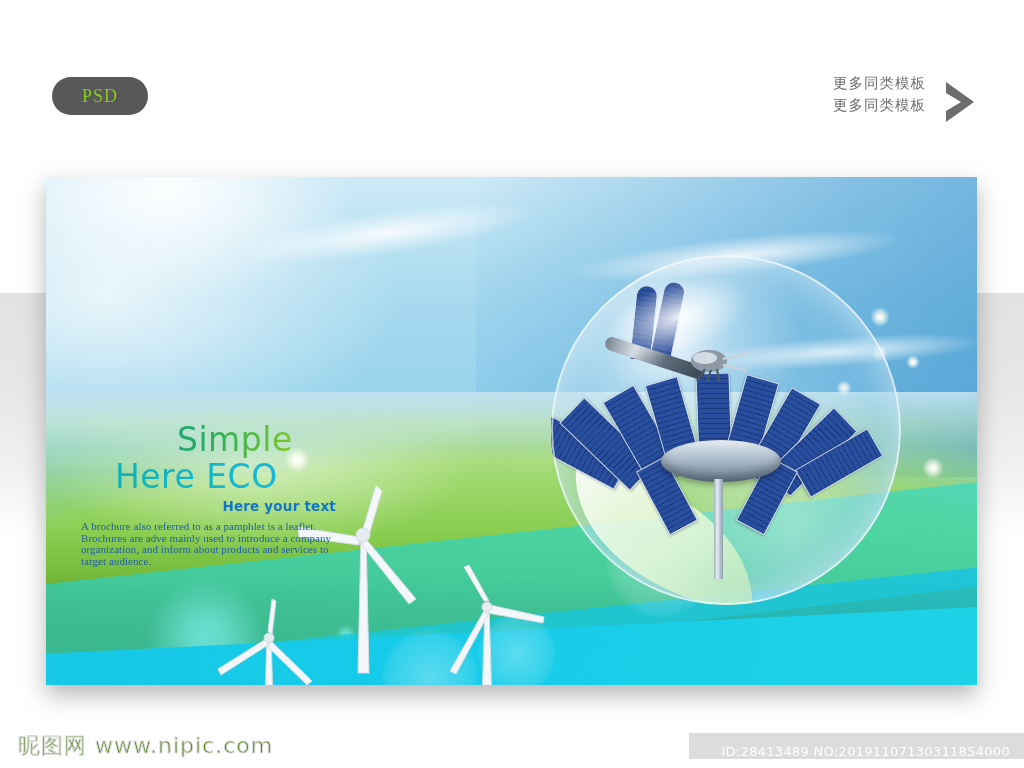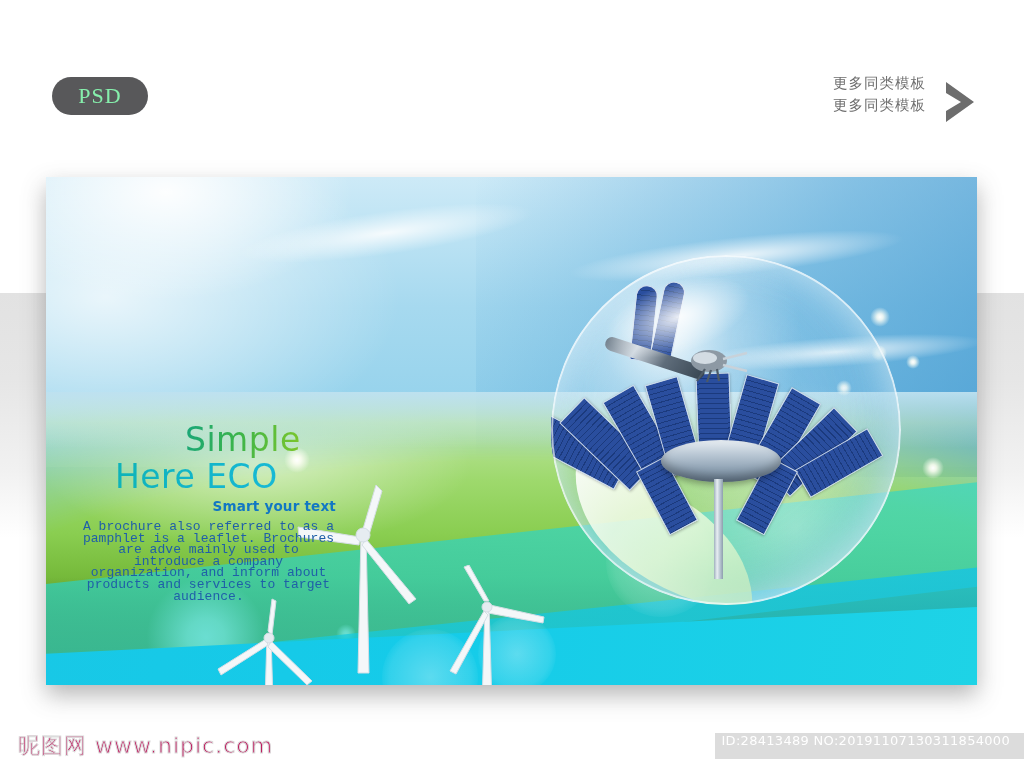--- a/index.html
+++ b/index.html
@@ -9,22 +9,22 @@
     position:relative;
   }
   
   .topbar{position:absolute;left:0;top:0;width:1024px;height:160px;}
   .psd-pill{
     position:absolute;left:52px;top:77px;width:96px;height:38px;
     border-radius:19px;background:#58585a;
     display:flex;align-items:center;justify-content:center;
   }
   .psd-pill span{
-    color:#86efac;font-family:"Liberation Serif","DejaVu Serif",serif;
-    font-size:22px;letter-spacing:1px;font-weight:400;
+    color:#84cc16;font-family:"Liberation Serif","DejaVu Serif",serif;
+    font-size:18px;letter-spacing:1px;font-weight:400;
   }
   .psd-label{
     position:absolute;left:160px;top:76px;
     font-size:30px;color:#58585a;letter-spacing:2px;
     font-family:"DejaVu Sans",sans-serif;
   }
   .more-tpl{
     position:absolute;right:98px;top:72px;text-align:right;
     color:#6d6d6d;font-size:14.5px;line-height:22px;letter-spacing:1px;
     font-family:"DejaVu Sans",sans-serif;
@@ -161,50 +161,49 @@
     background:repeating-linear-gradient(to bottom,#2a4e9e 0px,#2a4e9e 4px,#20407f 4px,#20407f 5px);
     border:1px solid #cfdced;border-radius:30px 30px 6px 6px;
   }
   
   .simple{
     position:absolute;left:131px;top:243px;font-size:33px;font-weight:400;
     letter-spacing:.5px;
     background:linear-gradient(100deg,#17a67a 0%,#3bb44a 45%,#7fc72a 100%);
     -webkit-background-clip:text;background-clip:text;color:transparent;
     font-family:"DejaVu Sans",sans-serif;
-    margin-left:8px;
   }
   .smarteco{
     position:absolute;left:69px;top:280px;font-size:33px;font-weight:400;
     letter-spacing:.5px;
     background:linear-gradient(100deg,#0eb3b8 0%,#12b5c9 50%,#17b9d6 100%);
     -webkit-background-clip:text;background-clip:text;color:transparent;
     font-family:"DejaVu Sans",sans-serif;
   }
   .hyt{
     position:absolute;left:135px;top:321px;width:155px;text-align:right;
     font-size:13.5px;font-weight:bold;color:#1177c4;letter-spacing:.2px;
     font-family:"DejaVu Sans",sans-serif;
   }
   .para{
-    position:absolute;left:35px;top:344px;width:255px;text-align:center;
-    font-size:13px;line-height:11.6px;color:#1f5fa8;letter-spacing:.05px;
-    font-family:Liberation Mono, monospace;
+    position:absolute;left:35px;top:344px;width:255px;text-align:left;
+    font-size:11px;line-height:11.6px;color:#1f5fa8;letter-spacing:.05px;
+    font-family:Liberation Serif, serif;
   }
   
   .wm{
     position:absolute;left:18px;top:731px;
-    font-size:22px;letter-spacing:1px;color:#be185d;
+    font-size:22px;letter-spacing:1px;color:#4d7c0f;
     -webkit-text-stroke:1px #dcdcdc;
     font-family:"DejaVu Sans",sans-serif;
     white-space:nowrap;
   }
   .idbar{
     position:absolute;right:0;top:733px;height:26px;background:#dcdcdc;
-    padding:0 14px 0 6px;display:flex;align-items:flex-start;
+    padding:0 14px 0 32px;display:flex;align-items:flex-end;
   }
   .idbar span{font-size:13px;color:#ffffff;letter-spacing:.3px;font-family:"DejaVu Sans",sans-serif;}
 </style>
 </head>
 <body>
 
 <div class="topbar">
   <div class="psd-pill">
     <span>PSD</span>
   </div>
@@ -304,20 +303,20 @@
       <path d="M32 16 L56 10 M32 22 L56 28" stroke="#c8d2da" stroke-width="2.4" fill="none"></path>
       <path d="M14 26 L6 38 M20 27 L16 39 M26 26 L28 38" stroke="#4d5a66" stroke-width="2.2" fill="none"></path>
     </svg>
 
     <div class="bubble-hl"></div>
     <div class="bubble-rim"></div>
   </div>
 
   <div class="simple">Simple</div>
   <div class="smarteco">Here ECO</div>
-  <div class="hyt">Smart your text</div>
+  <div class="hyt">Here your text</div>
   <div class="para">A brochure also referred to  as a pamphlet is a leaflet. Brochures are adve mainly used to introduce a company organization, and inform about products and services to target audience.</div>
 </div>
 
 <div class="wm">昵图网 www.nipic.com</div>
 <div class="idbar">
   <span>ID:28413489 NO:20191107130311854000</span>
 </div>
 
 </body></html>

